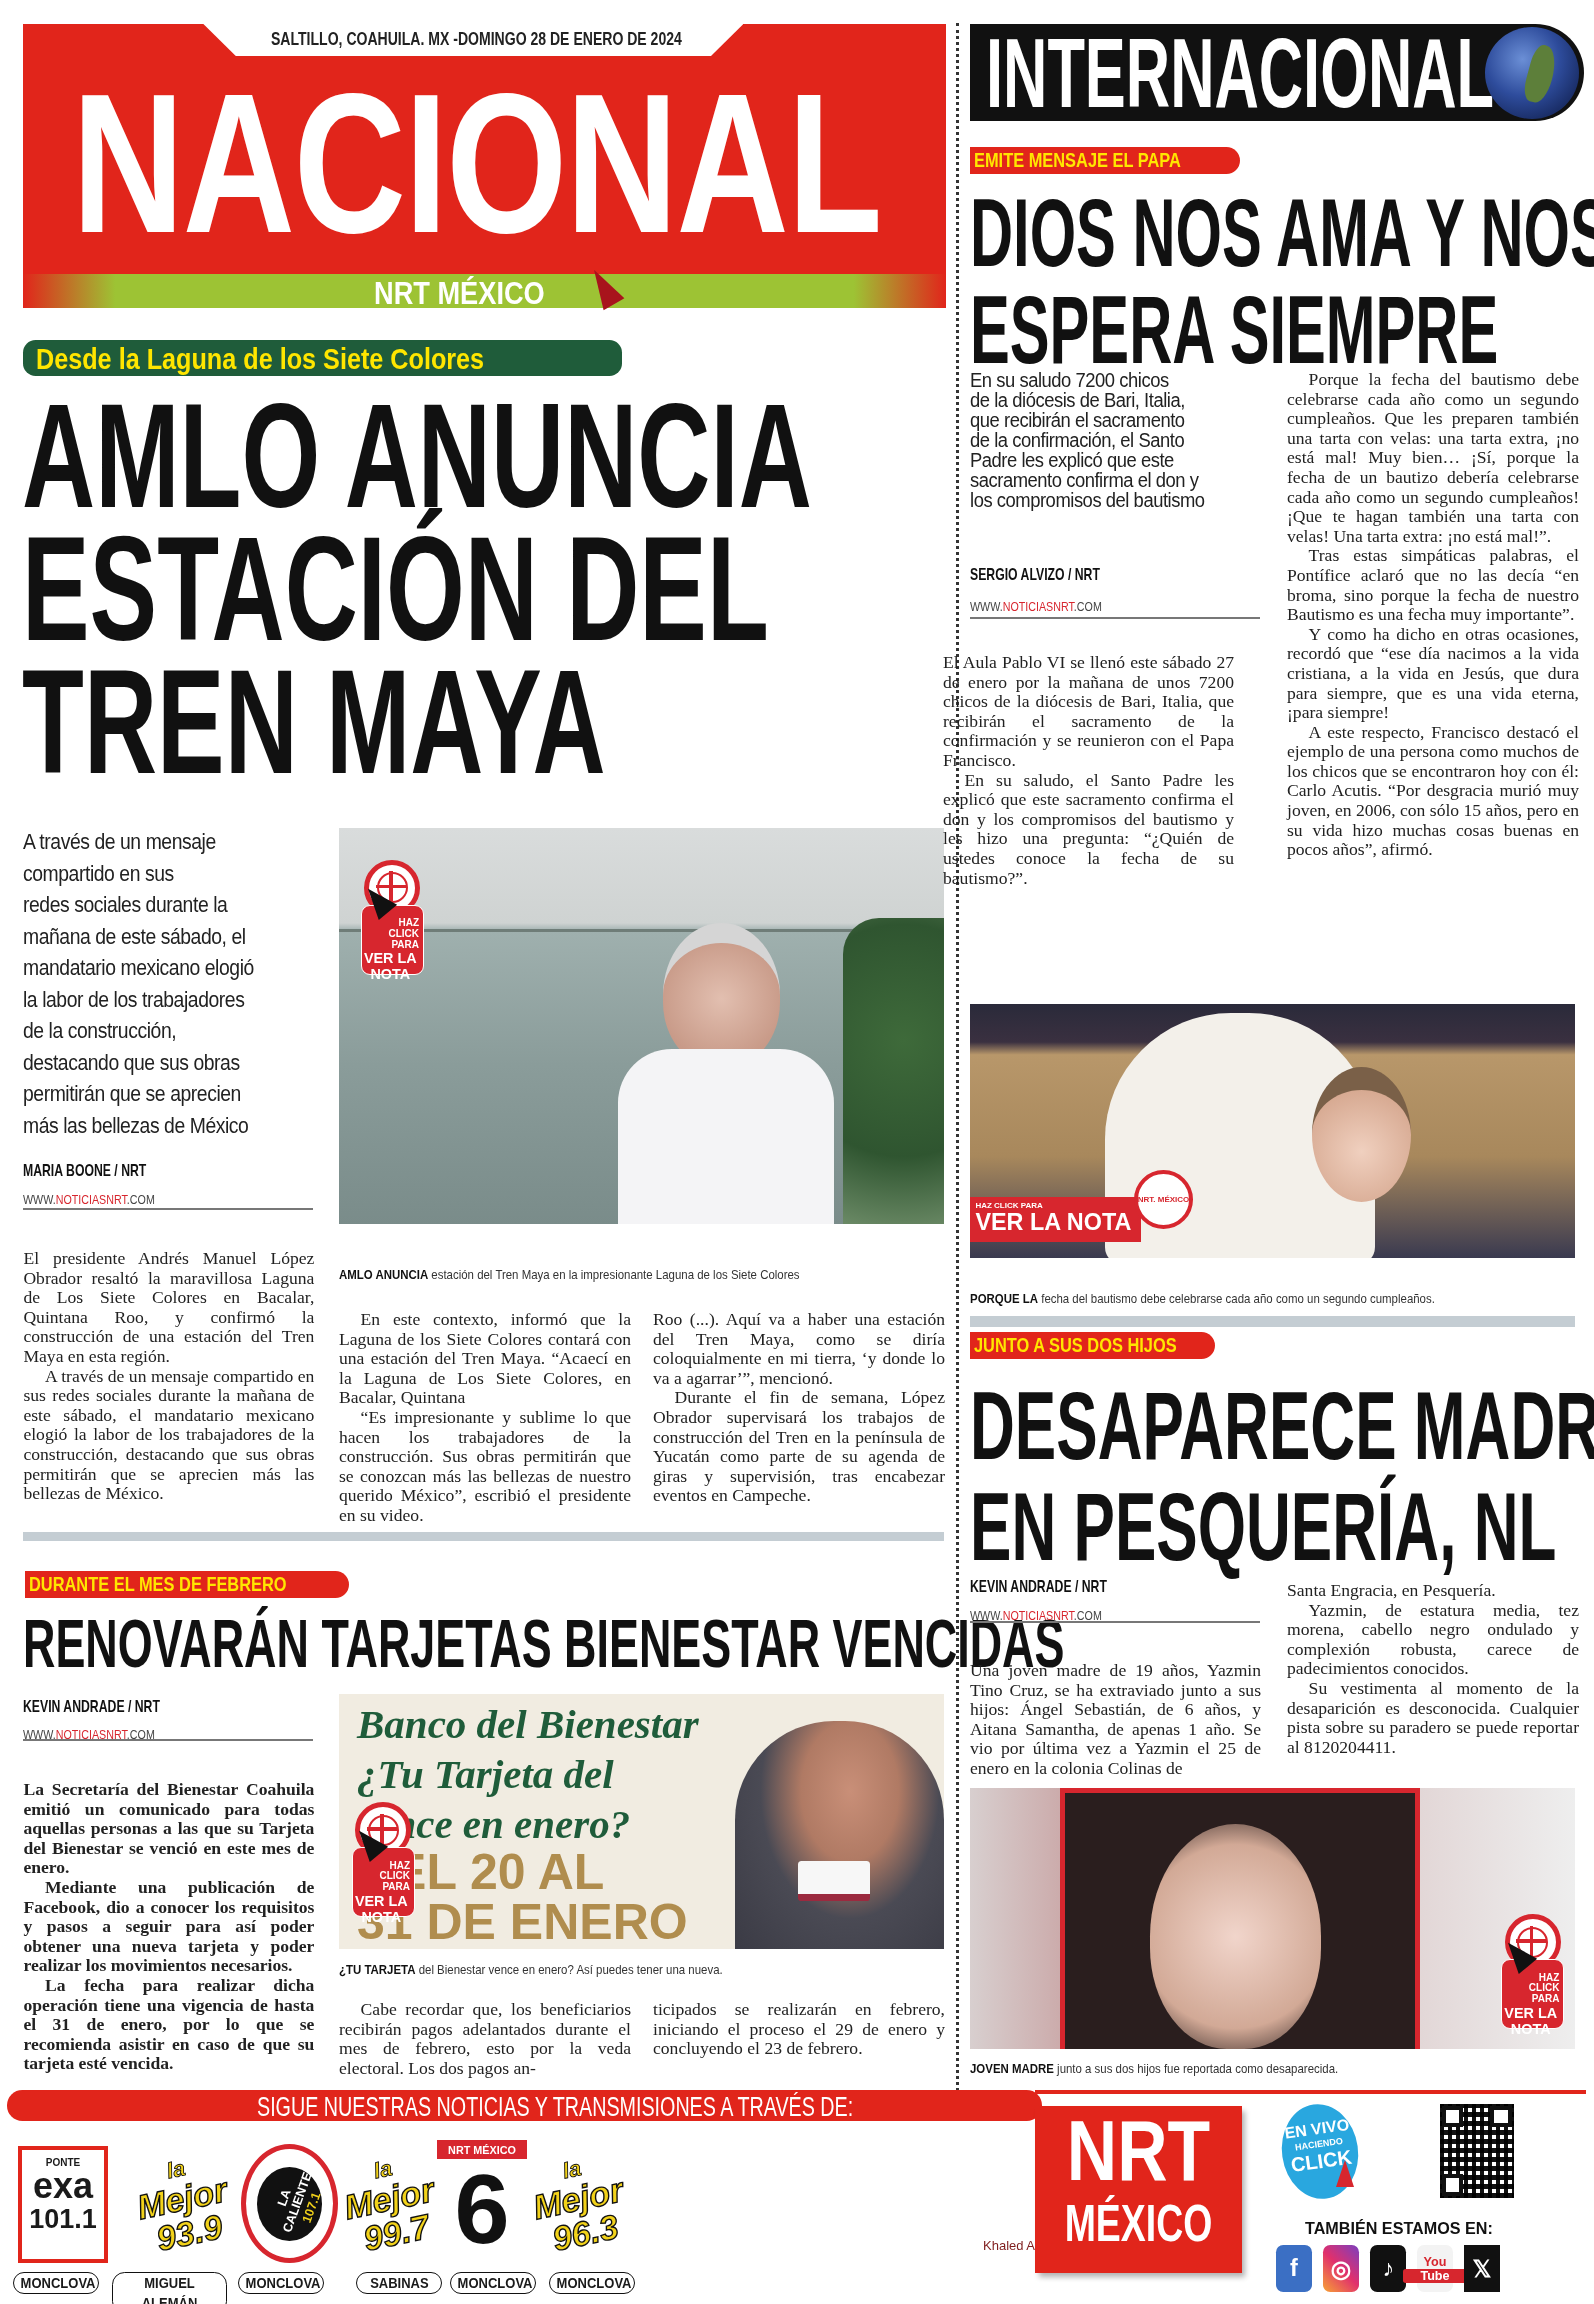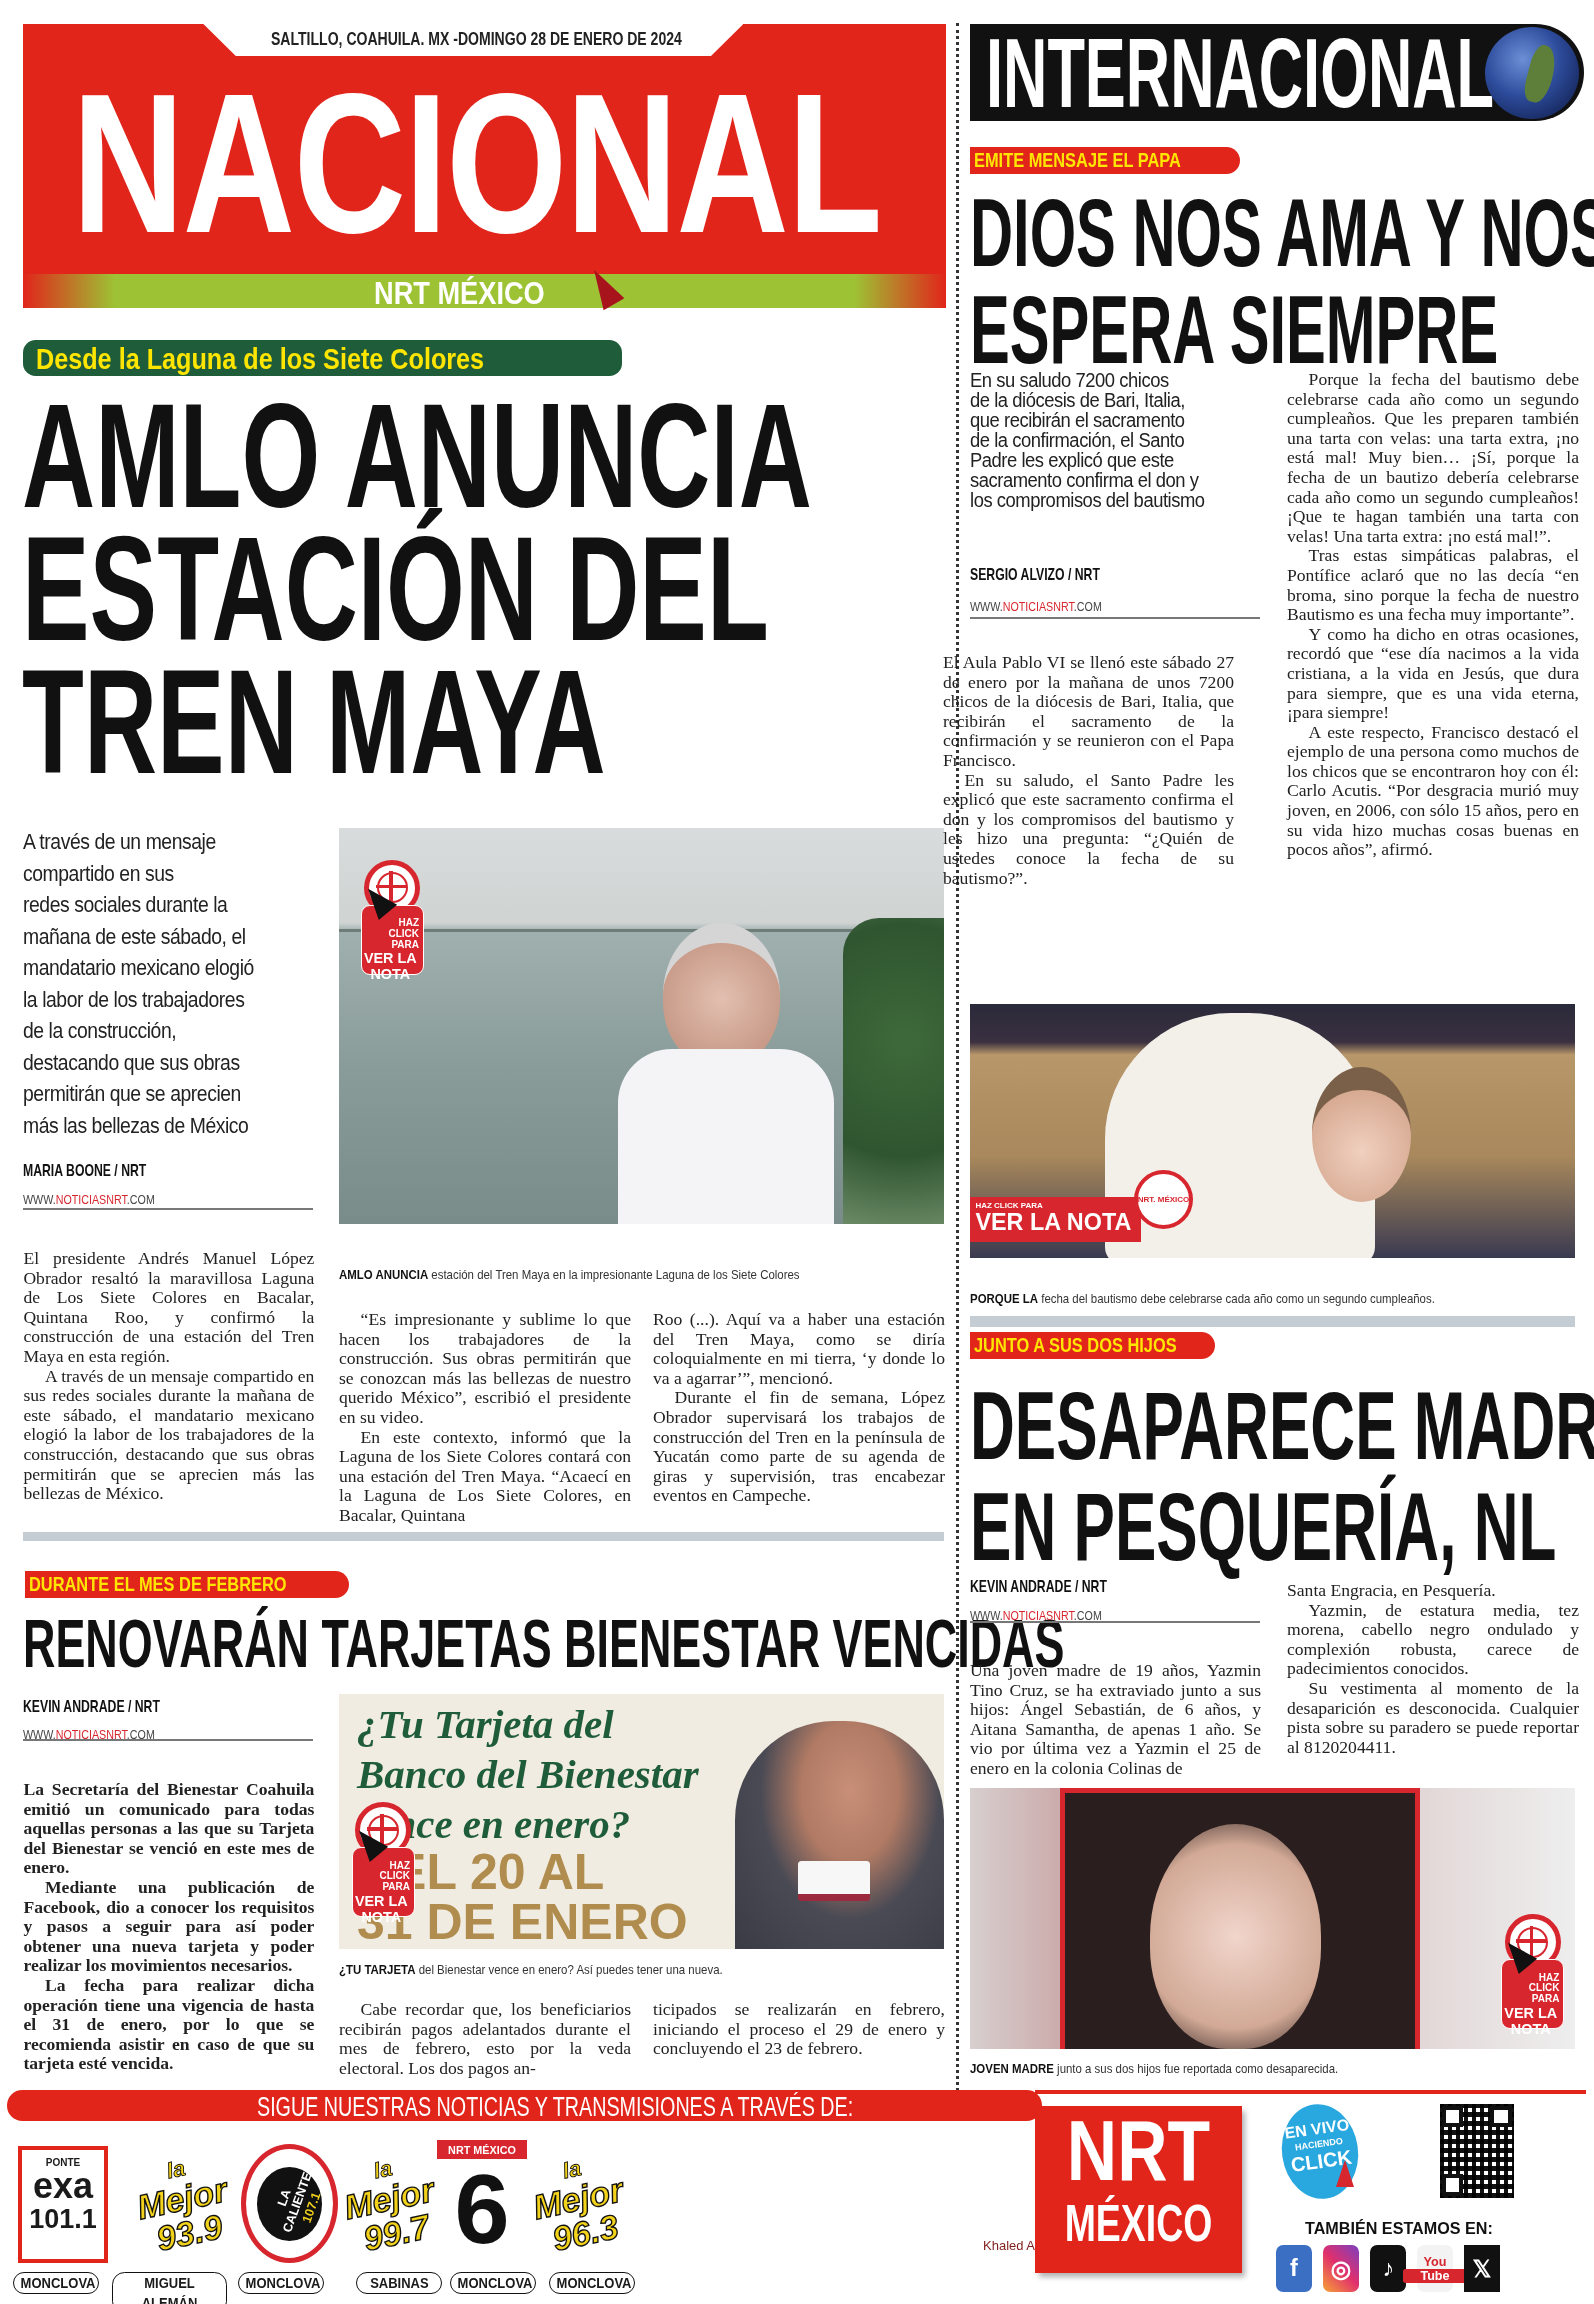--- a/index.html
+++ b/index.html
@@ -90,22 +90,22 @@
     <div class="arrow"></div>
   </div>
 </div>
 <div class="abs caption" style="left:339px; top:1267px;"><b>AMLO ANUNCIA</b><span> estación del Tren Maya en la impresionante Laguna de los Siete Colores</span></div>
 
 <div class="abs body-text" style="left:23.4px; top:1249px; width:291px;">
   <p class="first">El presidente Andrés Manuel López Obrador resaltó la maravillosa Laguna de Los Siete Colores en Bacalar, Quintana Roo, y confirmó la construcción de una estación del Tren Maya en esta región.</p>
   <p>A través de un mensaje compartido en sus redes sociales durante la mañana de este sábado, el mandatario mexicano elogió la labor de los trabajadores de la construcción, destacando que sus obras permitirán que se aprecien más las bellezas de México.</p>
 </div>
 <div class="abs body-text" style="left:339px; top:1310px; width:292px;">
+  <p>En este contexto, informó que la Laguna de los Siete Colores contará con una estación del Tren Maya. “Acaecí en la Laguna de Los Siete Colores, en Bacalar, Quintana</p>
   <p>“Es impresionante y sublime lo que hacen los trabajadores de la construcción. Sus obras permitirán que se conozcan más las bellezas de nuestro querido México”, escribió el presidente en su video.</p>
-  <p>En este contexto, informó que la Laguna de los Siete Colores contará con una estación del Tren Maya. “Acaecí en la Laguna de Los Siete Colores, en Bacalar, Quintana</p>
 </div>
 <div class="abs body-text" style="left:653px; top:1310px; width:292px;">
   <p class="first">Roo (...). Aquí va a haber una estación del Tren Maya, como se diría coloquialmente en mi tierra, ‘y donde lo va a agarrar’”, mencionó.</p>
   <p>Durante el fin de semana, López Obrador supervisará los trabajos de construcción del Tren en la península de Yucatán como parte de su agenda de giras y supervisión, tras encabezar eventos en Campeche.</p>
 </div>
 <div class="abs gray-bar" style="left:23.4px; top:1532px; width:921px;"></div>
 
 <div class="abs kicker" style="left:25px; top:1571px; width:324px;"><span>DURANTE EL MES DE FEBRERO</span></div>
 <div class="abs cond headline" style="left:23.4px; top:1611px; font-size:68px; line-height:65px; transform:scaleX(0.66);">RENOVARÁN TARJETAS BIENESTAR VENCIDAS</div>
 <div class="abs byline" style="left:23.4px; top:1697px;">KEVIN ANDRADE /  NRT</div>
@@ -113,22 +113,22 @@
 <div class="abs rule" style="left:23.4px; top:1739px; width:290px;"></div>
 
 <div class="abs body-text" style="left:23.4px; top:1780px; width:291px;font-weight:bold;">
   <p class="first">La Secretaría del Bienestar Coahuila emitió un comunicado para todas aquellas personas a las que su Tarjeta del Bienestar se venció en este mes de enero.</p>
   <p>Mediante una publicación de Facebook, dio a conocer los requisitos y pasos a seguir para así poder obtener una nueva tarjeta y poder realizar los movimientos necesarios.</p>
   <p>La fecha para realizar dicha operación tiene una vigencia de hasta el 31 de enero, por lo que se recomienda asistir en caso de que su tarjeta esté vencida.</p>
 </div>
 
 <div class="abs photo" style="left:339px; top:1694px; width:605px; height:255px; background:#f1ece1;">
   <div class="abs" style="left:18px; top:5.4px; font-family:'Liberation Serif',serif; font-style:italic; font-weight:bold; font-size:41px; line-height:50px; color:#1f5c3a; white-space:nowrap;">
+    <div>Banco del Bienestar</div>
     <div>¿Tu Tarjeta del</div>
-    <div>Banco del Bienestar</div>
     <div>vence en enero?</div>
   </div>
   <div class="abs" style="left:18px; top:153px; font-weight:bold; font-size:50px; line-height:50px; color:#b08d4e; white-space:nowrap;">
     <div>DEL 20 AL</div>
     <div>31 DE ENERO</div>
   </div>
   <div class="abs" style="left:396px; top:27px; width:209px; height:234px; background:radial-gradient(ellipse at 55% 30%,#c98f78 0%,#b07a64 30%,#4a4a54 55%,#3a3a44 100%); border-radius:99px 99px 0 0;"></div>
   <div class="abs" style="left:459px; top:167px; width:72px; height:40px; background:#f7f7f7; border-radius:3.6px; border-bottom:7.2px solid #9b2a3f;"></div>
   <div class="click-badge" style="left:12.6px; top:108px;">
     <div class="circle"></div>

